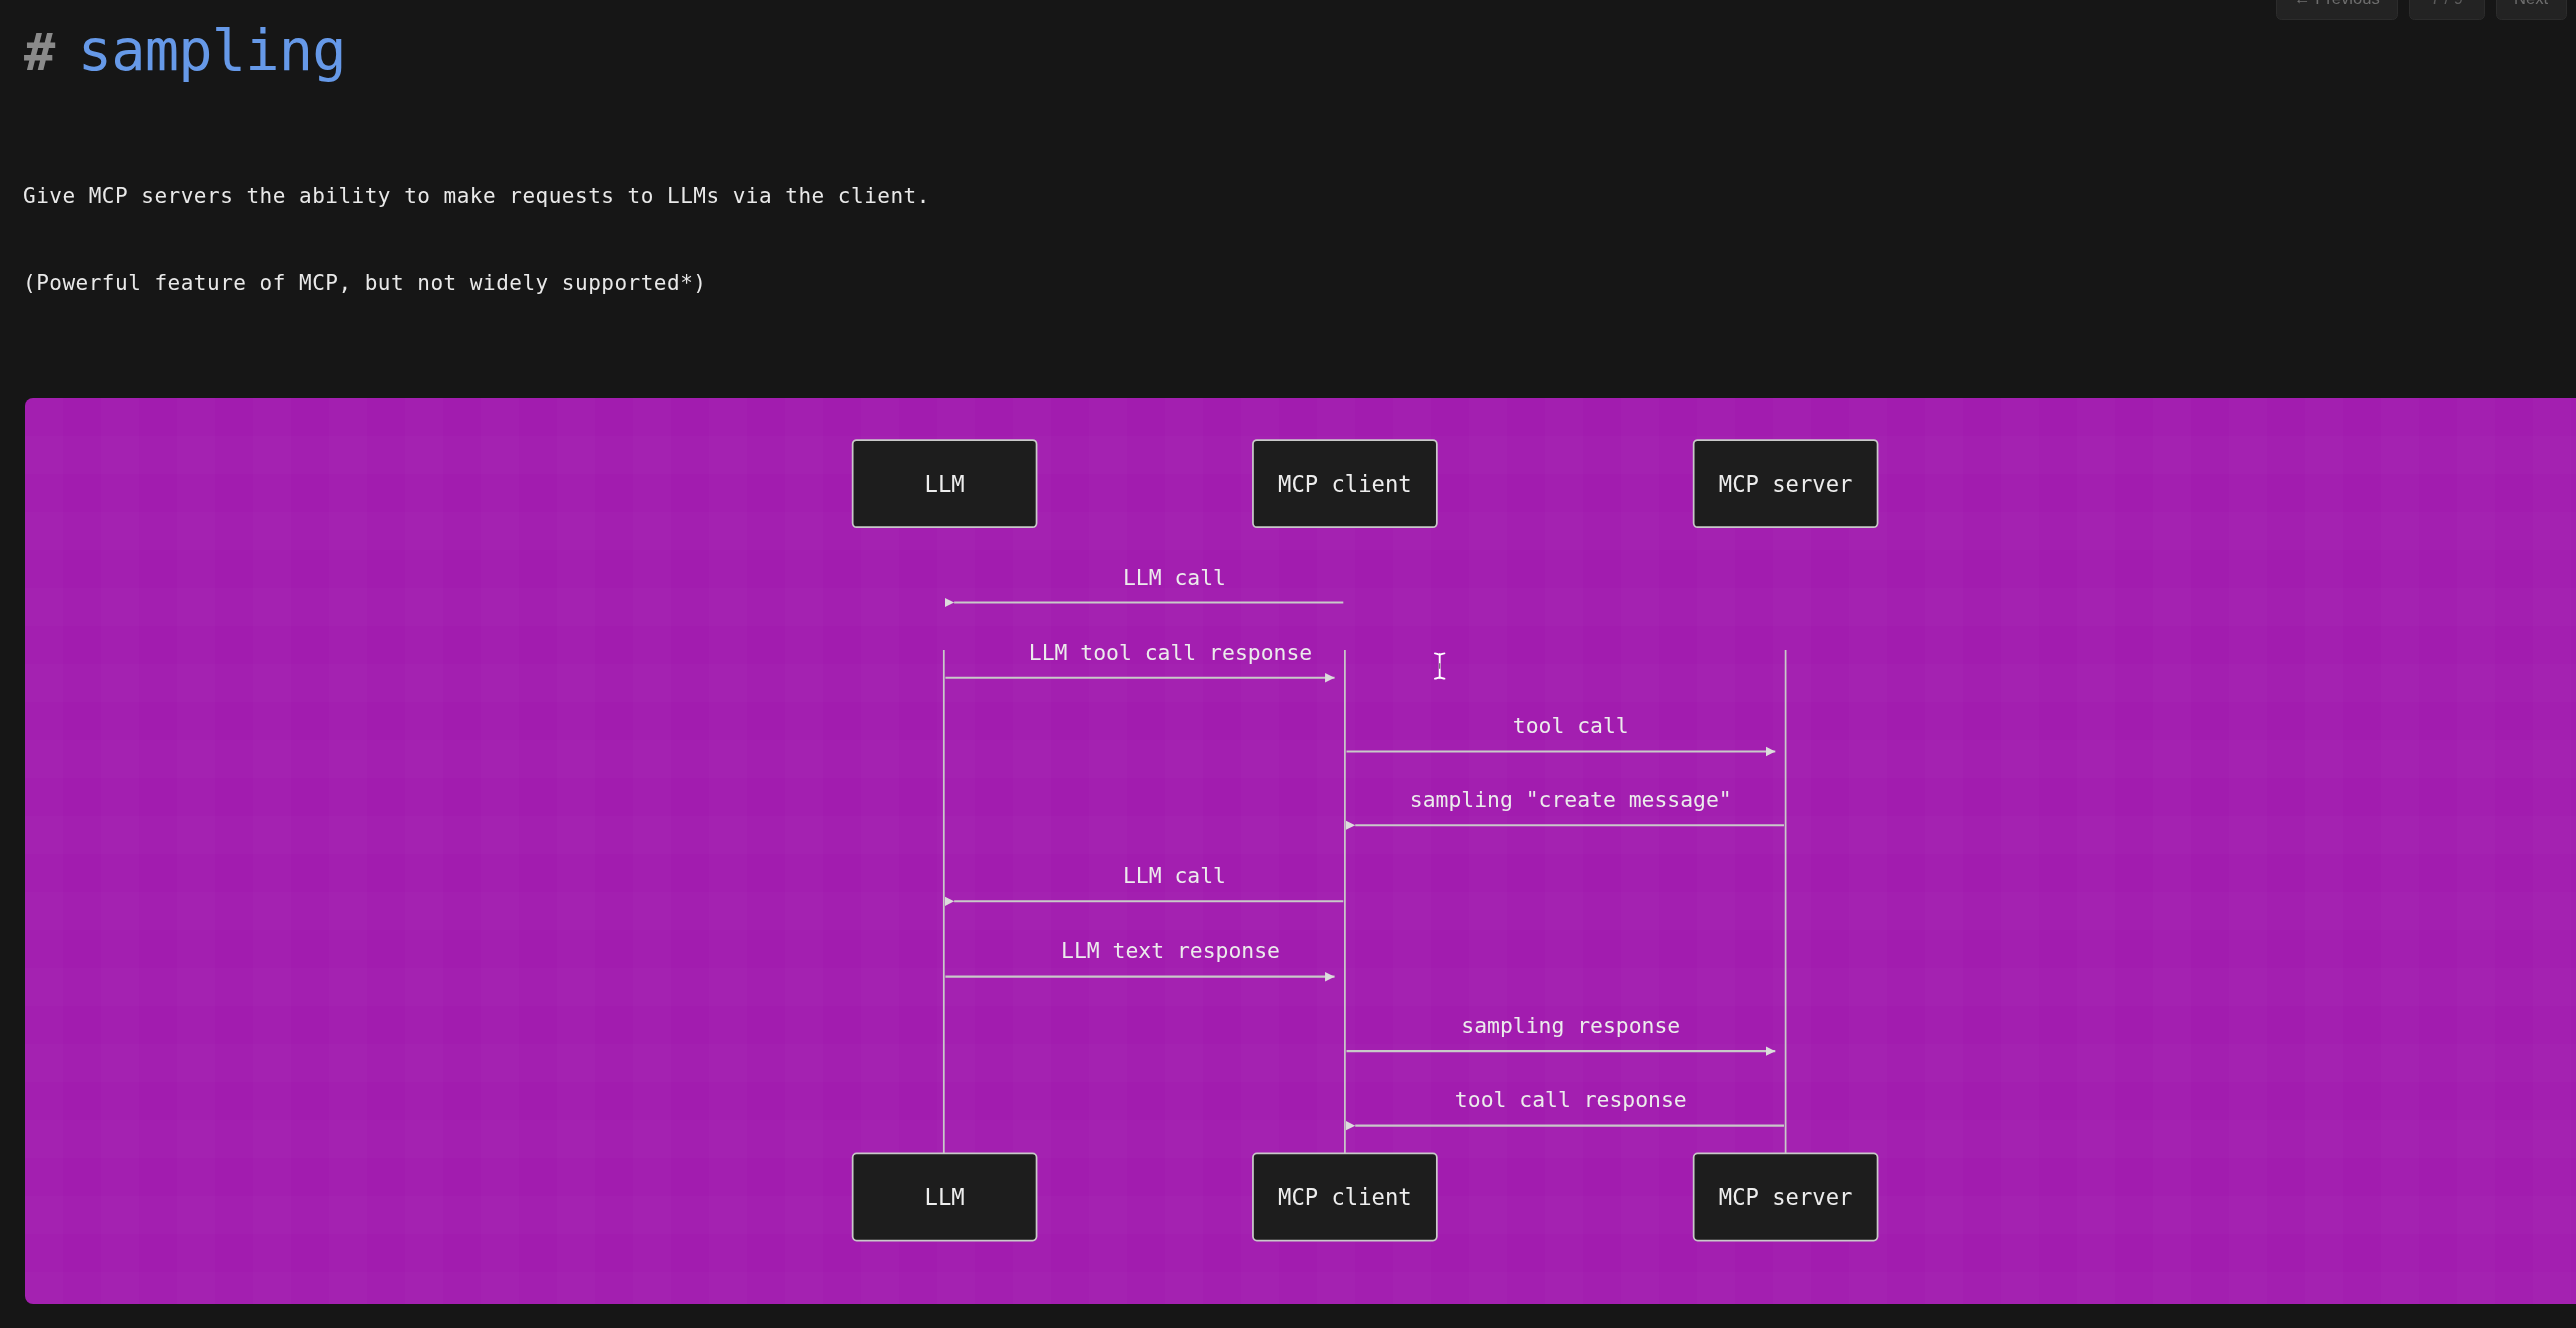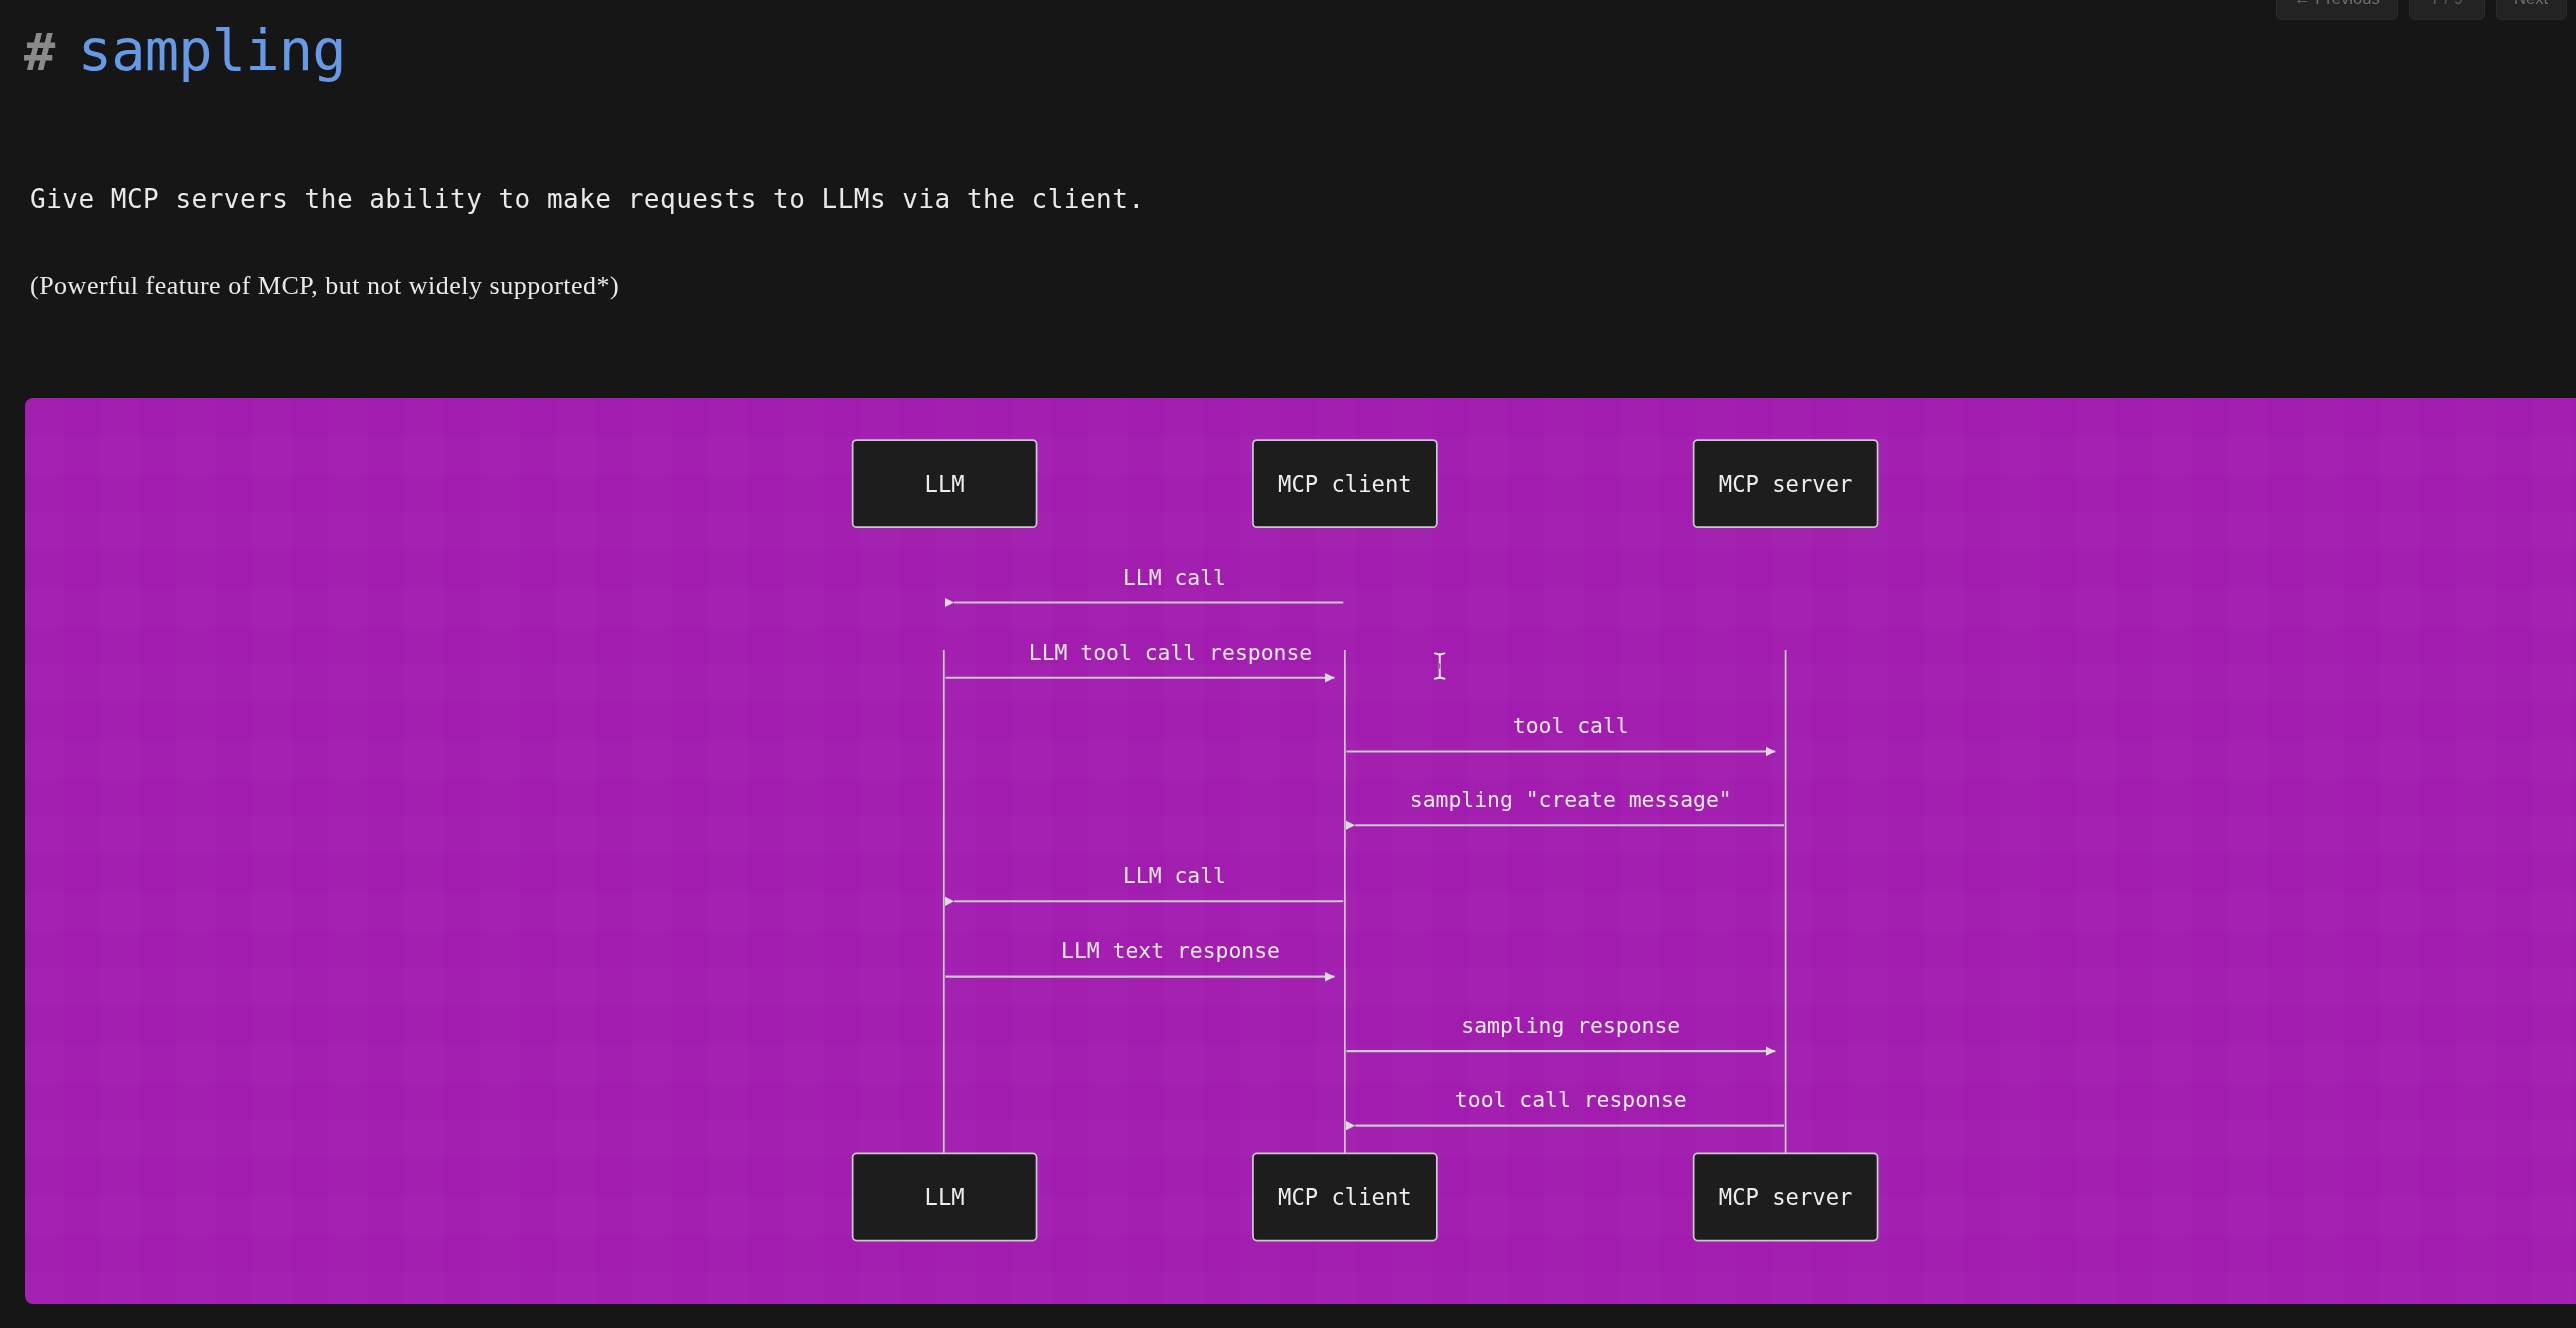--- a/index.html
+++ b/index.html
@@ -69,28 +69,28 @@
   .heading-title {
     color: #6699e8;
     font-size: 57px;
     font-weight: 400;
     letter-spacing: -0.8px;
   }
 
   
   .para {
     position: absolute;
-    left: 30px;
+    left: 23px;
     color: #e9e9e9;
-    font-size: 26px;
+    font-size: 21px;
     letter-spacing: 0.5px;
     white-space: nowrap;
   }
   .para-1 { top: 184px; }
-  .para-2 { top: 271px; font-family: Liberation Serif, serif; }
+  .para-2 { top: 271px; }
 
   
   .diagram-wrap {
     position: absolute;
     left: 25px;
     top: 398px;
     width: 2551px;
     height: 906px;
     background: #a21caf;
     border-radius: 8px 0 0 8px;

